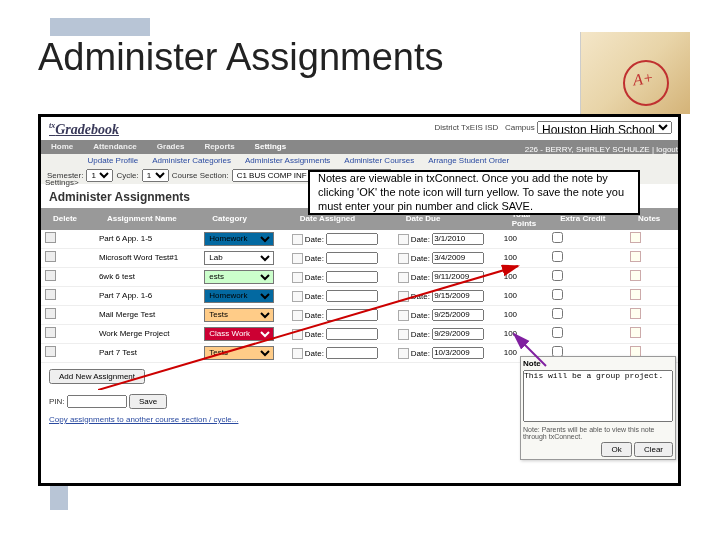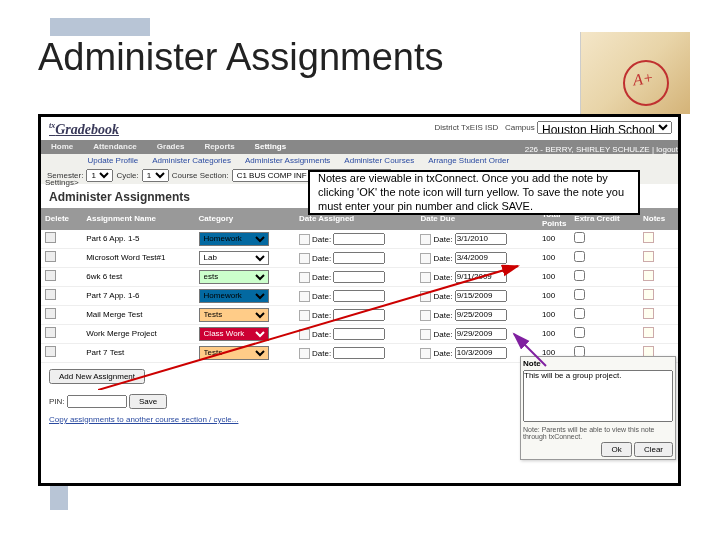--- a/index.html
+++ b/index.html
@@ -29,21 +29,21 @@
   .subnav-link { font-size: 8px; color: #2a4aa0; padding: 0 7px; cursor: pointer; }
   .subnav-label { font-size: 8px; color: #333; padding-right: 2px; margin-top: 44px; }
 
   .filterrow { background: #f0f0ec; padding: 2px 6px; font-size: 8px; color: #333; display: flex; align-items: center; gap: 3px; }
   .mini-select { font-size: 8px; height: 13px; }
 
   .section-title { font-weight: bold; font-size: 12px; color: #333; padding: 6px 8px 4px; }
 
   .table-wrap { padding: 0 0 0 0; }
   table.assign { width: 100%; border-collapse: collapse; font-size: 8px; }
-  table.assign th { background: #999; color: #fff; text-align: left; padding: 2px 4px; font-weight: bold; font-size: 8px; }
+  table.assign th { background: #999; color: #fff; text-align: left; padding: 2px 12px; font-weight: bold; font-size: 8px; }
   table.assign td { padding: 2px 4px; border-bottom: 1px solid #eee; vertical-align: middle; }
   .del-icon { display:inline-block; width:11px; height:11px; background:#eee; border:1px solid #999; position:relative; }
   .cat-sel, .date-in, .due-in { font-size: 8px; }
   .cat-sel { width: 70px; height: 14px; }
   .date-in { width: 52px; height: 12px; font-size: 8px; }
   .date-picker { display:inline-block; width:11px; height:11px; background:#f8f8f8; border:1px solid #aaa; vertical-align:middle; margin-right:2px; }
   .pts { width: 30px; }
   .extra-chk { width: 11px; height: 11px; }
   .note-icon { display:inline-block; width:11px;height:11px;background:#fffff0;border:1px solid #caa; }
 
@@ -55,21 +55,21 @@
 
   .btn { font-size: 8px; padding: 1px 8px; }
 
   .bottom-row { padding: 6px 8px; font-size: 8px; }
   .pin-row { padding: 4px 8px; font-size: 8px; color: #333; }
   .pin-in { width: 60px; height: 13px; font-size: 8px; }
   .copy-link { padding: 2px 8px; font-size: 8px; color: #2a4aa0; text-decoration: underline; cursor: pointer; }
 
   .callout { position: absolute; top: 170px; left: 296px; width: 332px; background: #fff; border: 2px solid #000; padding: 0 8px; font-size: 11px; line-height: 1.25; margin-left: 12px; }
   .note-popup { position: absolute; top: 356px; right: 44px; width: 156px; background: #f8f8f4; border: 1px solid #999; font-size: 8px; padding: 2px; box-shadow: 1px 1px 3px rgba(0,0,0,.2); }
-  .note-popup textarea { width: 150px; height: 52px; font-size: 8px; font-family: Liberation Sans, sans-serif; resize: none; }
+  .note-popup textarea { width: 150px; height: 52px; font-size: 8px; font-family: Liberation Mono, monospace; resize: none; }
   .note-popup .np-title { font-weight: bold; padding-bottom: 2px; }
   .note-popup .np-foot { font-size: 7px; color: #555; padding: 2px 0; }
   .note-popup .np-btns { text-align: right; }
 
   svg.arrow { position: absolute; pointer-events: none; }
 </style>
 </head>
 <body>
 
 <div class="slide-bg"></div>

